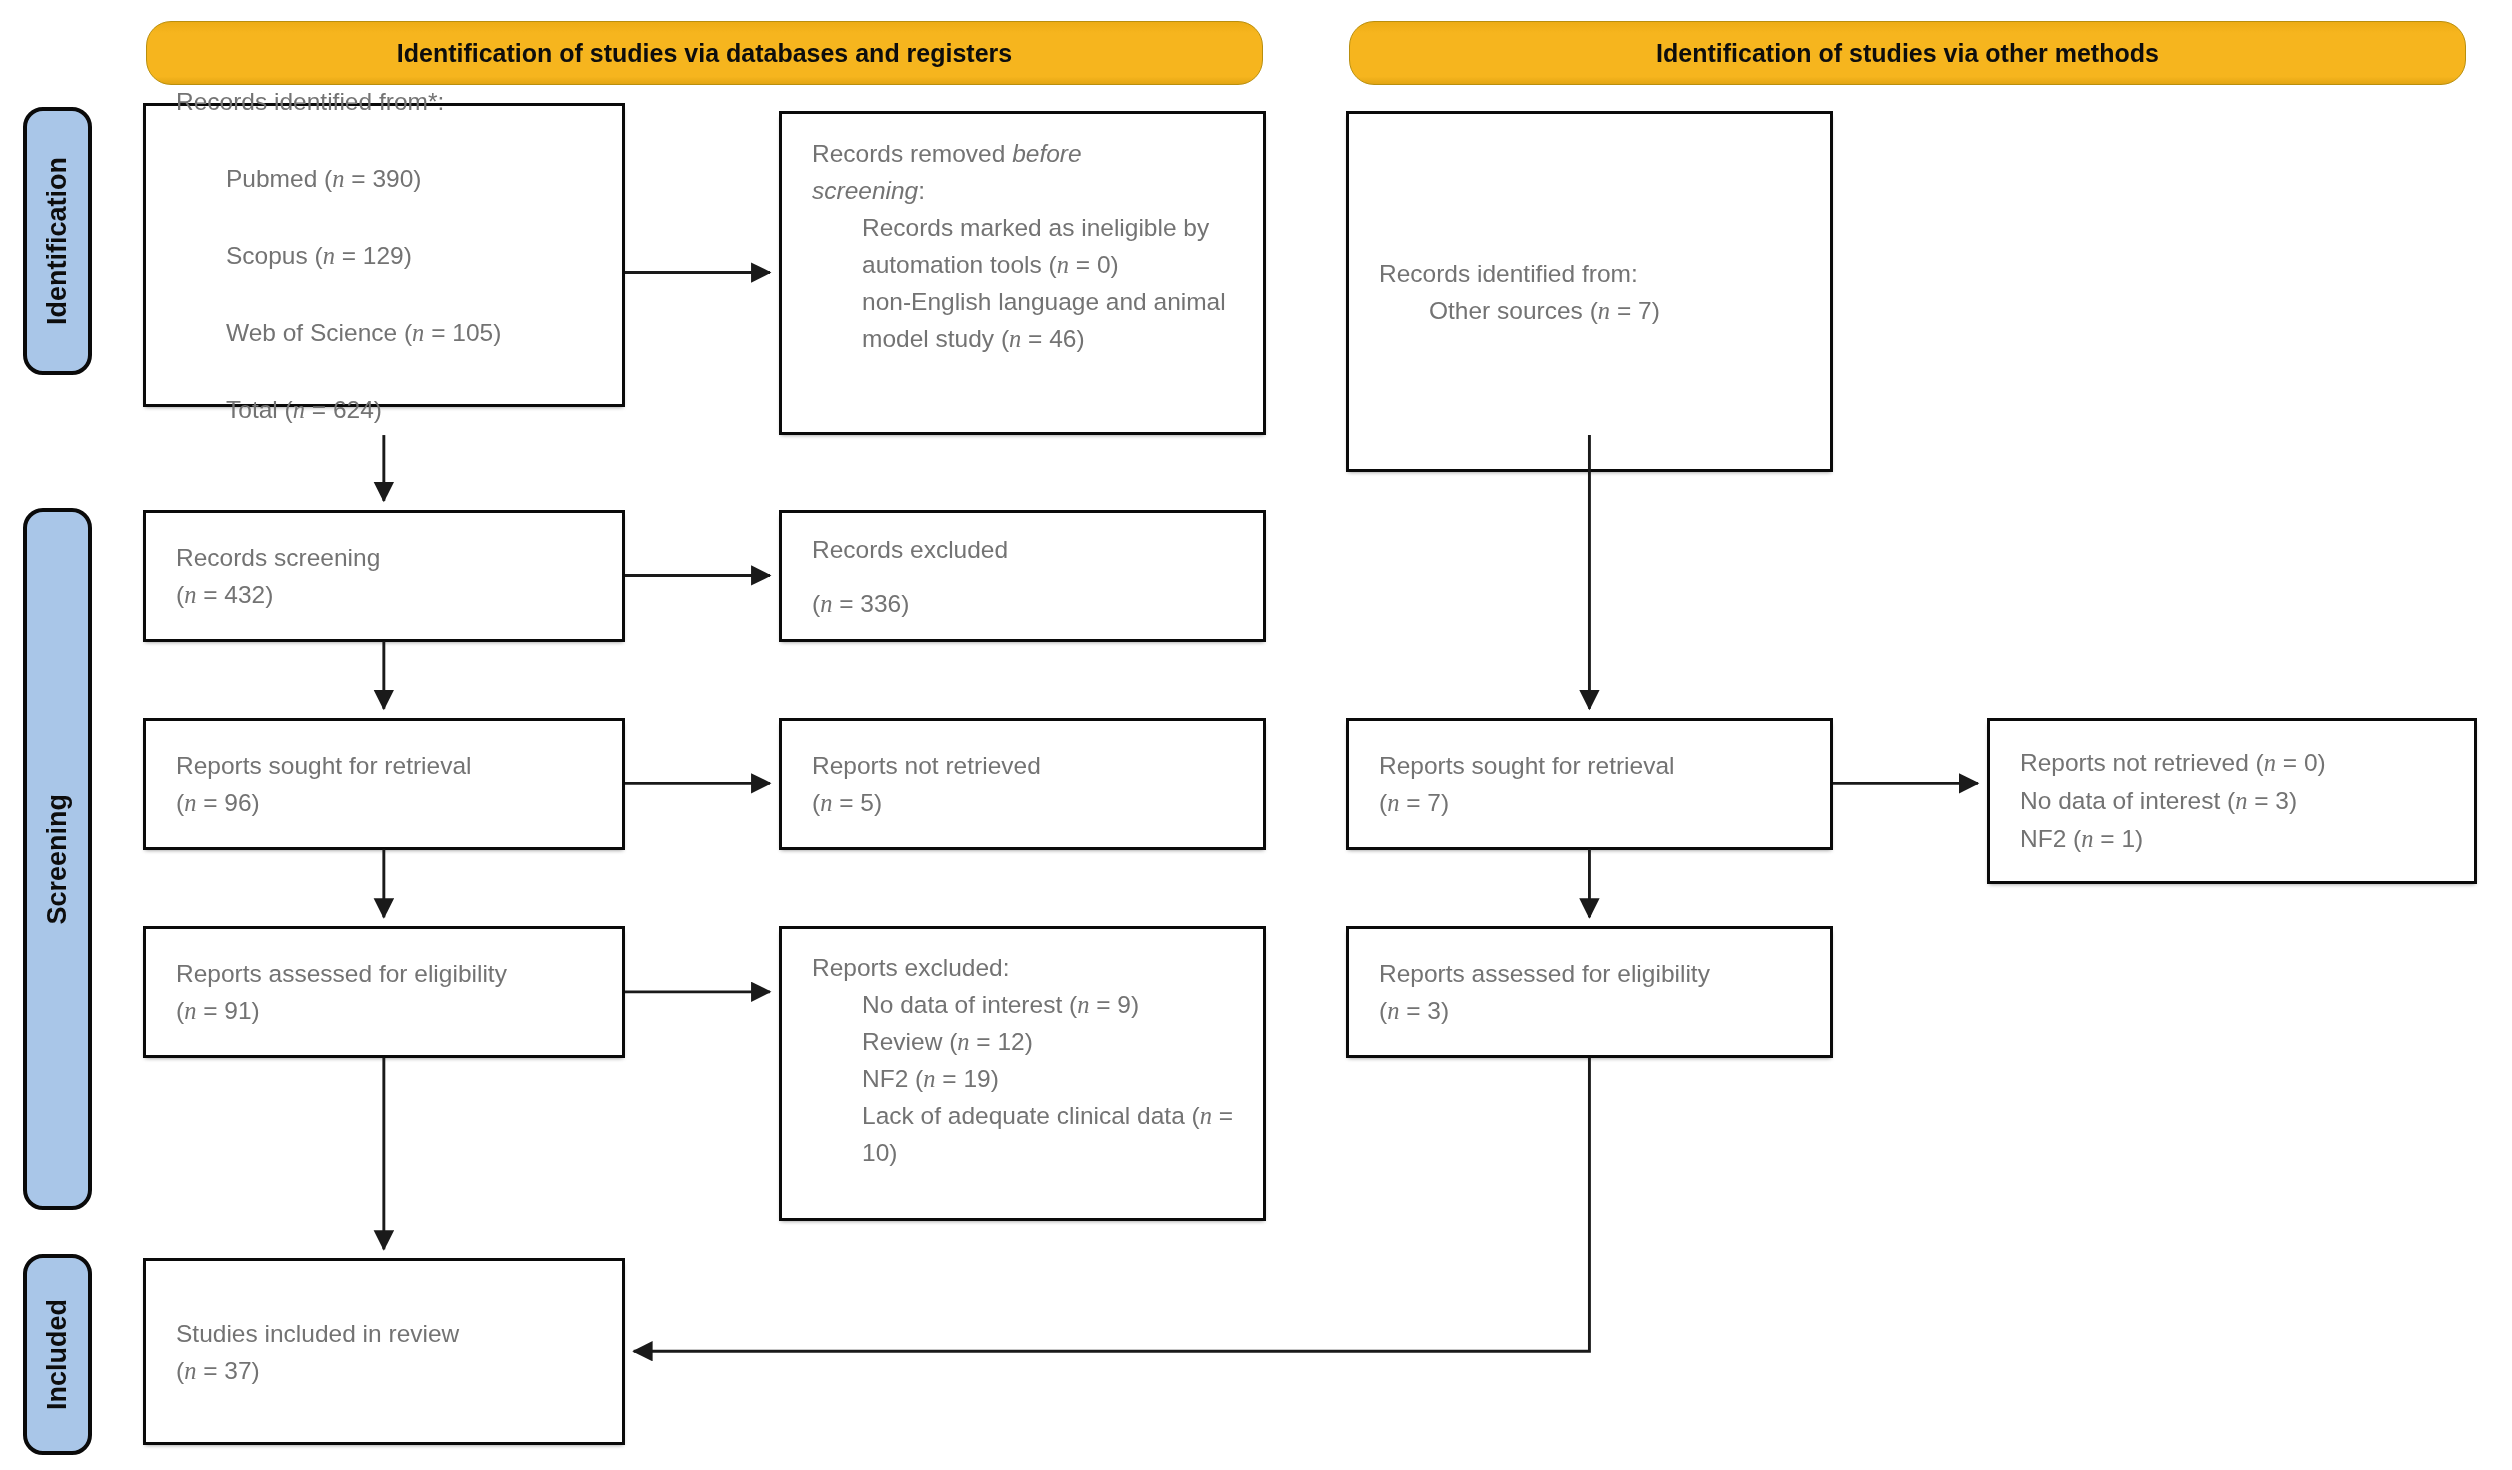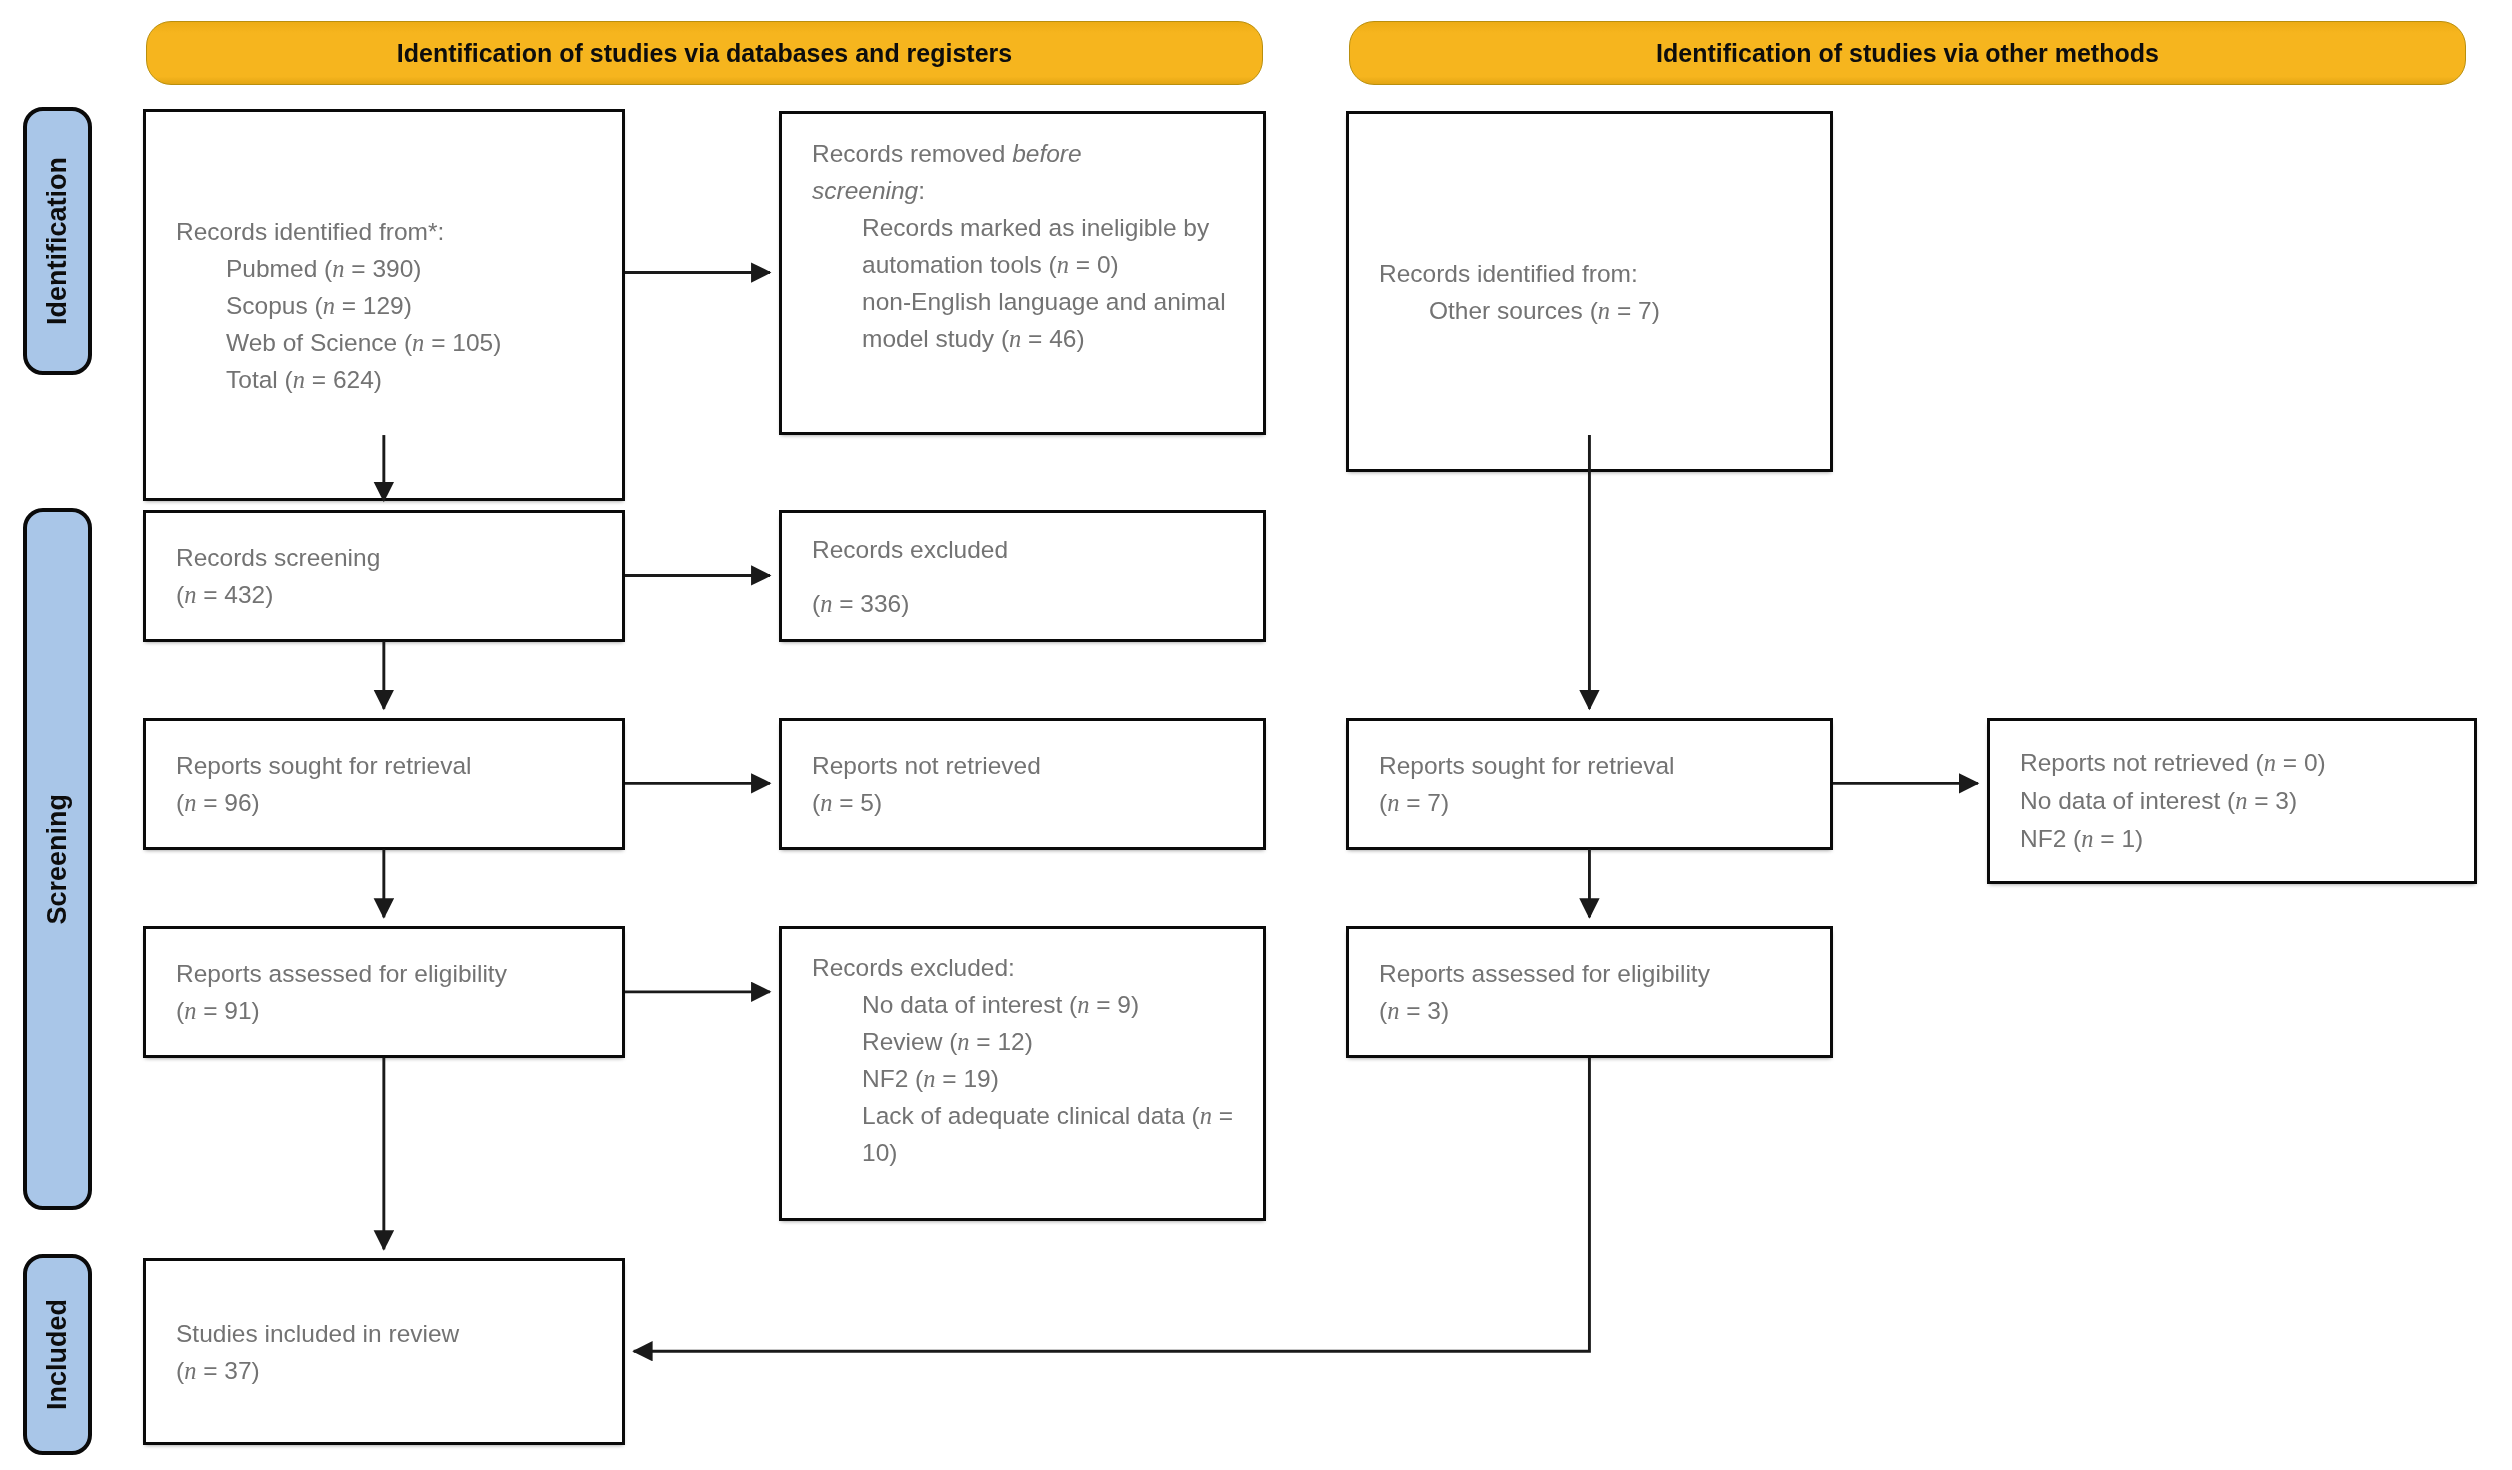--- a/index.html
+++ b/index.html
@@ -78,21 +78,21 @@
   .box.vcenter { justify-content: center; }
   .box .title { }
   .box .title.narrow { max-width: 361px; }
   .box .item { padding-left: 50px; }
   .mn {
     font-family: "Liberation Serif", serif;
     font-style: italic;
   }
   em { font-style: italic; }
 
-  #b1  { left: 143px;  top: 109px;  width: 482px; height: 392px; }
+  #b1  { left: 143px;  top: 103px;  width: 482px; height: 304px; gap: 40px; }
   #b2  { left: 779px; top: 111px;  width: 487px; height: 324px; padding-top: 21px; }
   #b3  { left: 1346px; top: 111px;  width: 487px; height: 361px; }
   #b4  { left: 143px;  top: 510px;  width: 482px; height: 132px; }
   #b5  { left: 779px; top: 510px;  width: 487px; height: 132px; gap: 17px; }
   #b6  { left: 143px;  top: 718px; width: 482px; height: 132px; }
   #b7  { left: 779px; top: 718px; width: 487px; height: 132px; }
   #b8  { left: 1346px; top: 718px; width: 487px; height: 132px; }
   #b9  { left: 1987px; top: 718px; width: 490px; height: 166px; line-height: 38px; }
   #b10 { left: 143px;  top: 926px; width: 482px; height: 132px; }
   #b11 { left: 779px; top: 926px; width: 487px; height: 295px; padding-top: 20px; }
@@ -175,21 +175,21 @@
     <div>Reports not retrieved (<span class="mn">n</span> = 0)</div>
     <div>No data of interest (<span class="mn">n</span> = 3)</div>
     <div>NF2 (<span class="mn">n</span> = 1)</div>
   </div>
 
   <div class="box vcenter" id="b10">
     <div>Reports assessed for eligibility</div>
     <div>(<span class="mn">n</span> = 91)</div>
   </div>
   <div class="box" id="b11">
-    <div class="title">Records excluded:</div>
+    <div class="title">Reports excluded:</div>
     <div class="item">No data of interest (<span class="mn">n</span> = 9)</div>
     <div class="item">Review (<span class="mn">n</span> = 12)</div>
     <div class="item">NF2 (<span class="mn">n</span> = 19)</div>
     <div class="item">Lack of adequate clinical data (<span class="mn">n</span> = 10)</div>
   </div>
   <div class="box vcenter" id="b12">
     <div>Reports assessed for eligibility</div>
     <div>(<span class="mn">n</span> = 3)</div>
   </div>
 

